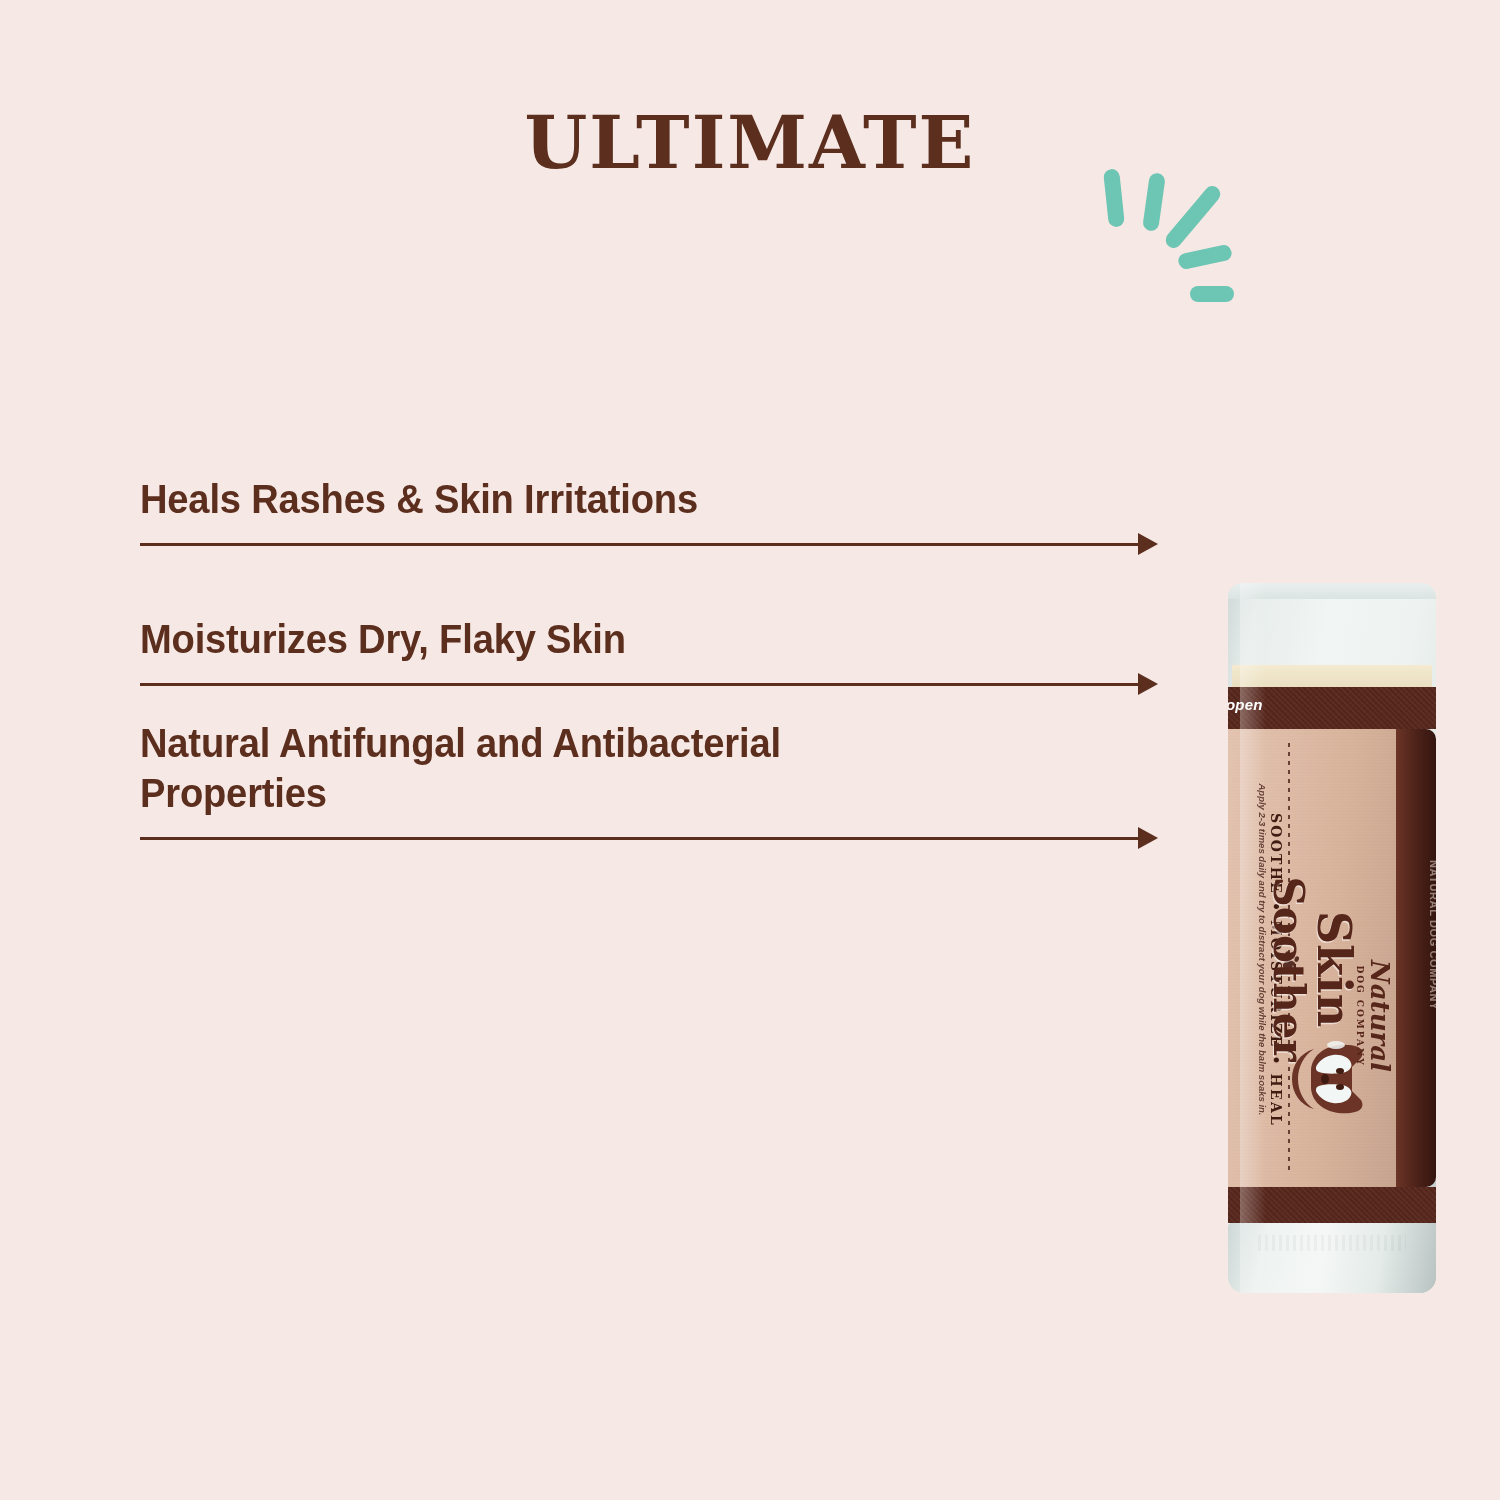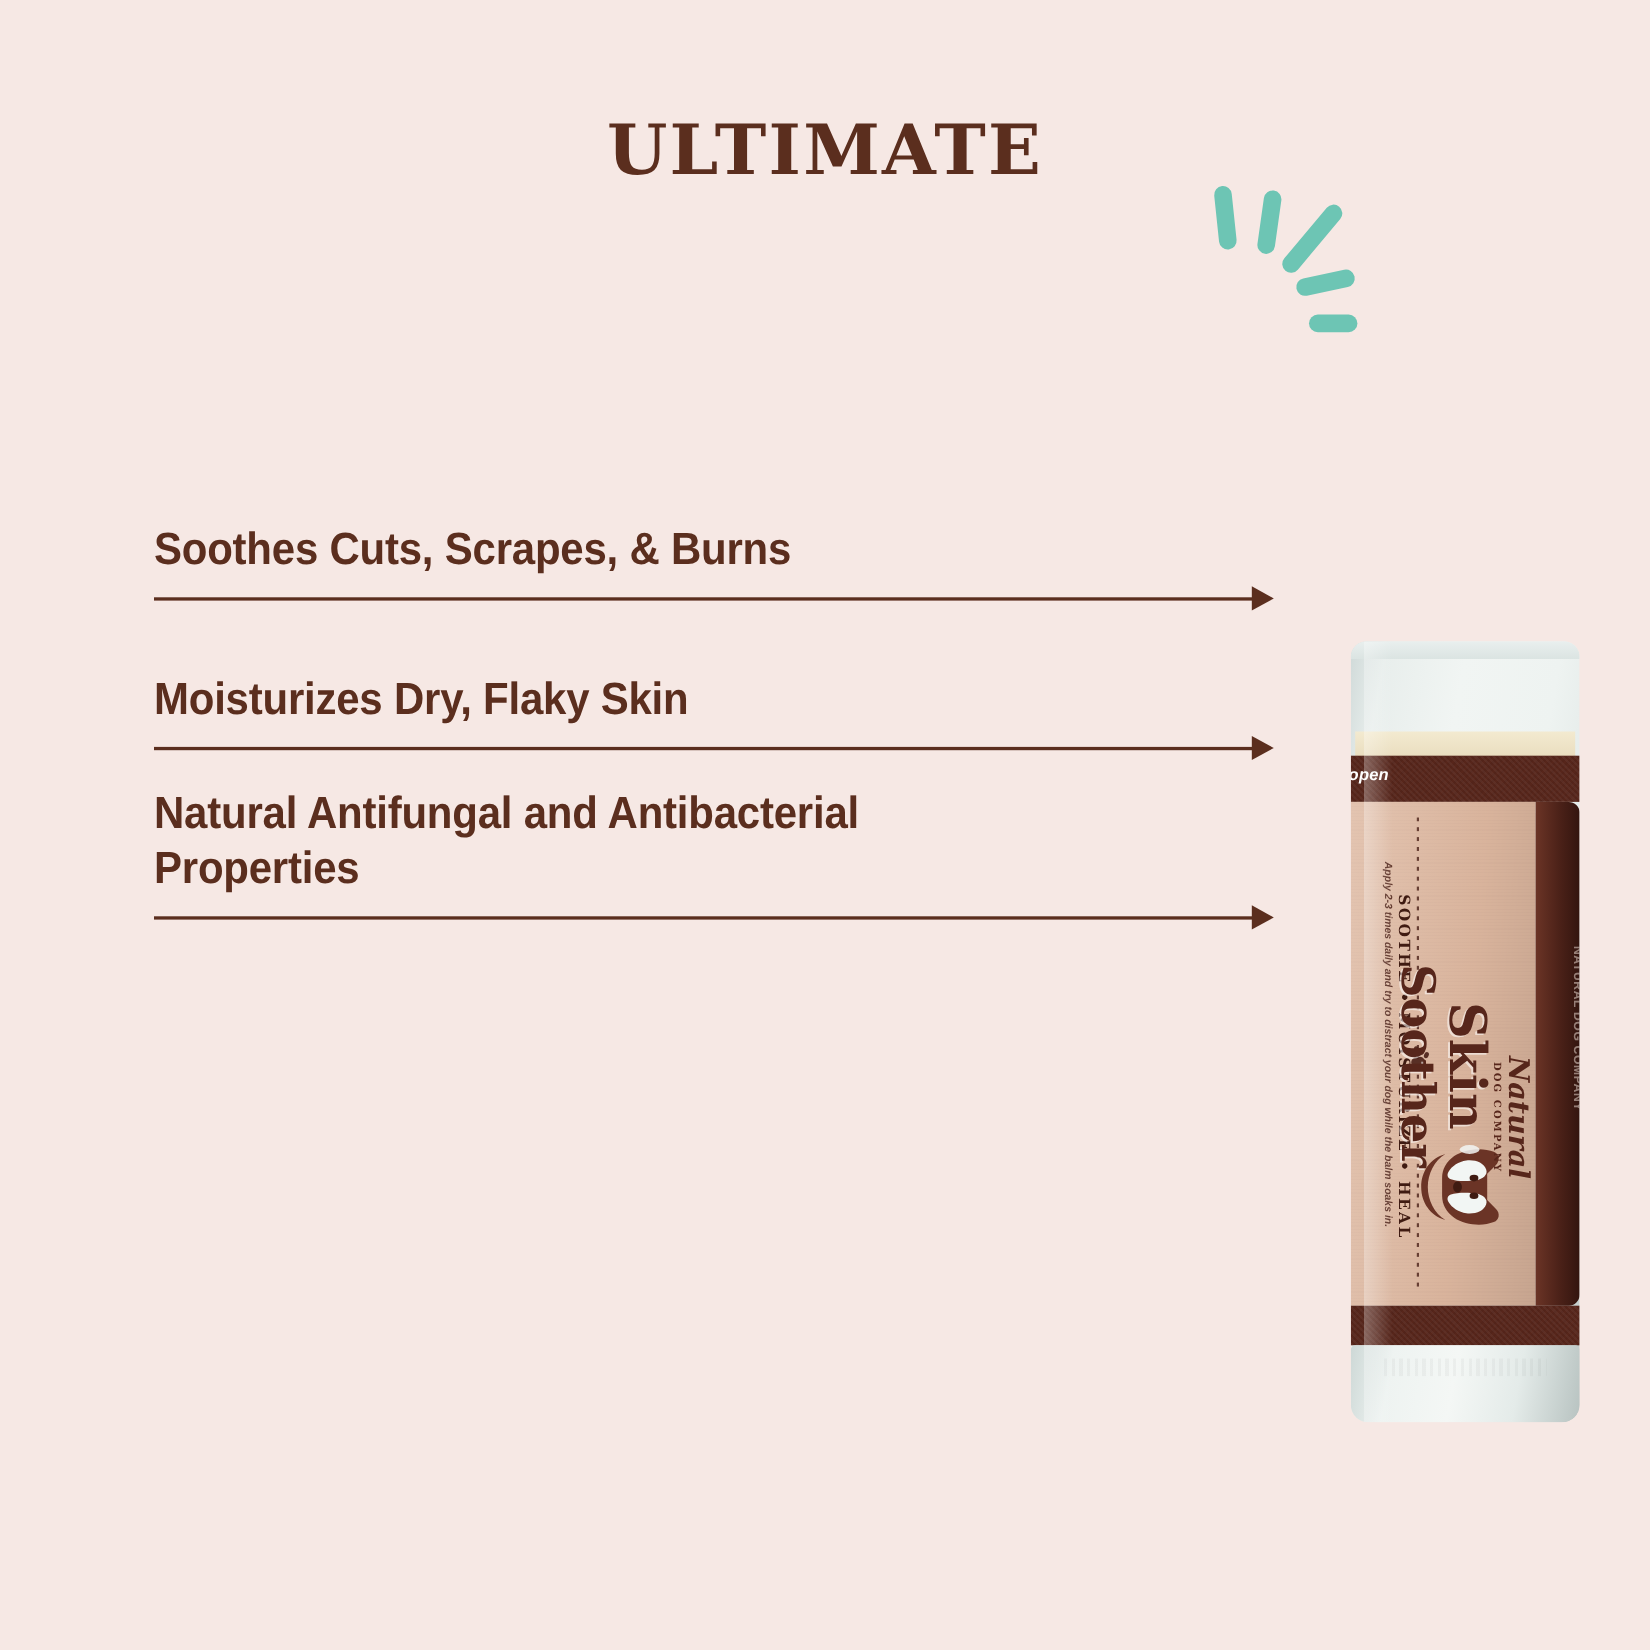--- a/index.html
+++ b/index.html
@@ -15,21 +15,21 @@
   .title-block{
     position:absolute;
     left:0; top:95px;
     width:1500px;
     text-align:center;
   }
   .title-line{
     font-family:"DejaVu Serif", serif;
     font-weight:700;
     color:#5B2E1E;
-    font-size:63px;
+    font-size:72px;
     line-height:1.32;
     letter-spacing:2px;
   }
   .title-line.l2{ position:relative; }
 
   
   .sparkle{
     position:absolute;
     left:1088px; top:155px;
     width:170px; height:165px;
@@ -303,29 +303,29 @@
 <div class="sparkle">
   <span class="spark s1"></span>
   <span class="spark s2"></span>
   <span class="spark s3"></span>
   <span class="spark s4"></span>
   <span class="spark s5"></span>
 </div>
 
 <div class="benefits">
 
-
-
-  <div class="benefit b2">
-    <div class="benefit-text">Soothes Cuts, Scrapes, &amp; Burns</div>
+  <div class="benefit b0">
+    <div class="benefit-text">Heals Rashes &amp; Skin Irritations</div>
     <div class="arrow">
       <span class="shaft"></span>
       <span class="head"></span>
     </div>
   </div>
+
+
 
   <div class="benefit b3">
     <div class="benefit-text">Moisturizes Dry, Flaky Skin</div>
     <div class="arrow">
       <span class="shaft"></span>
       <span class="head"></span>
     </div>
   </div>
 
   <div class="benefit b4">

